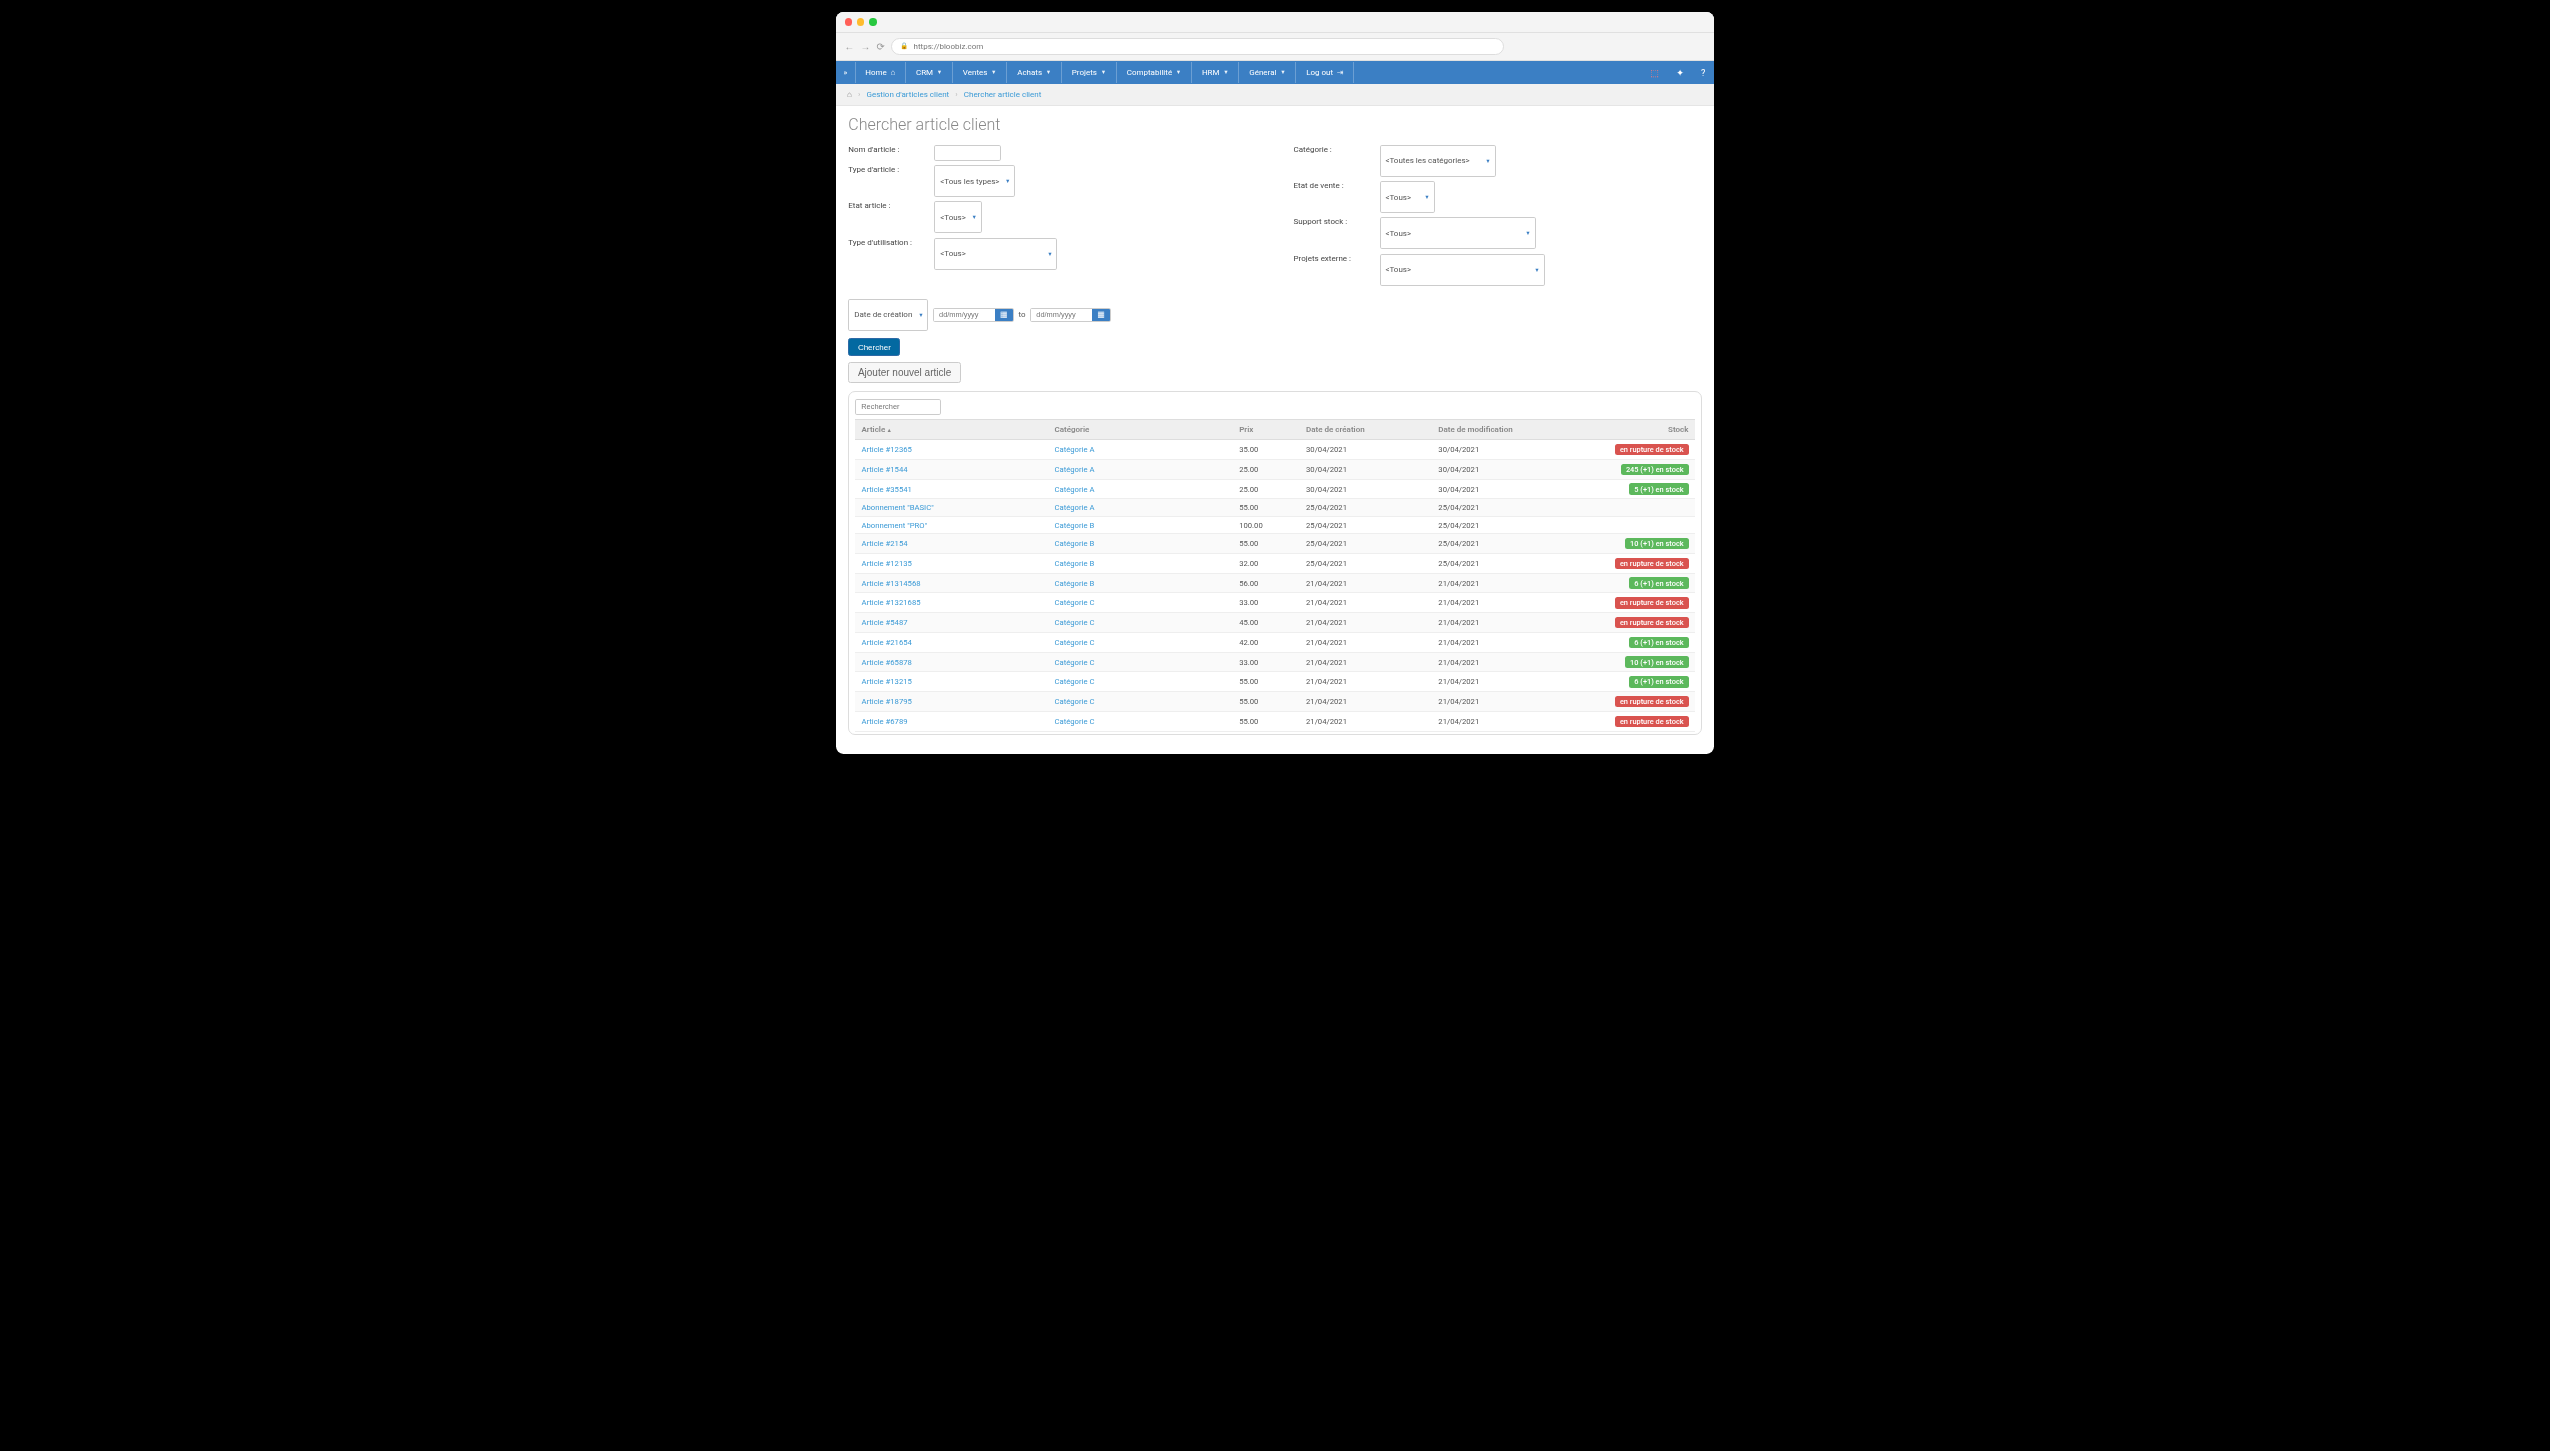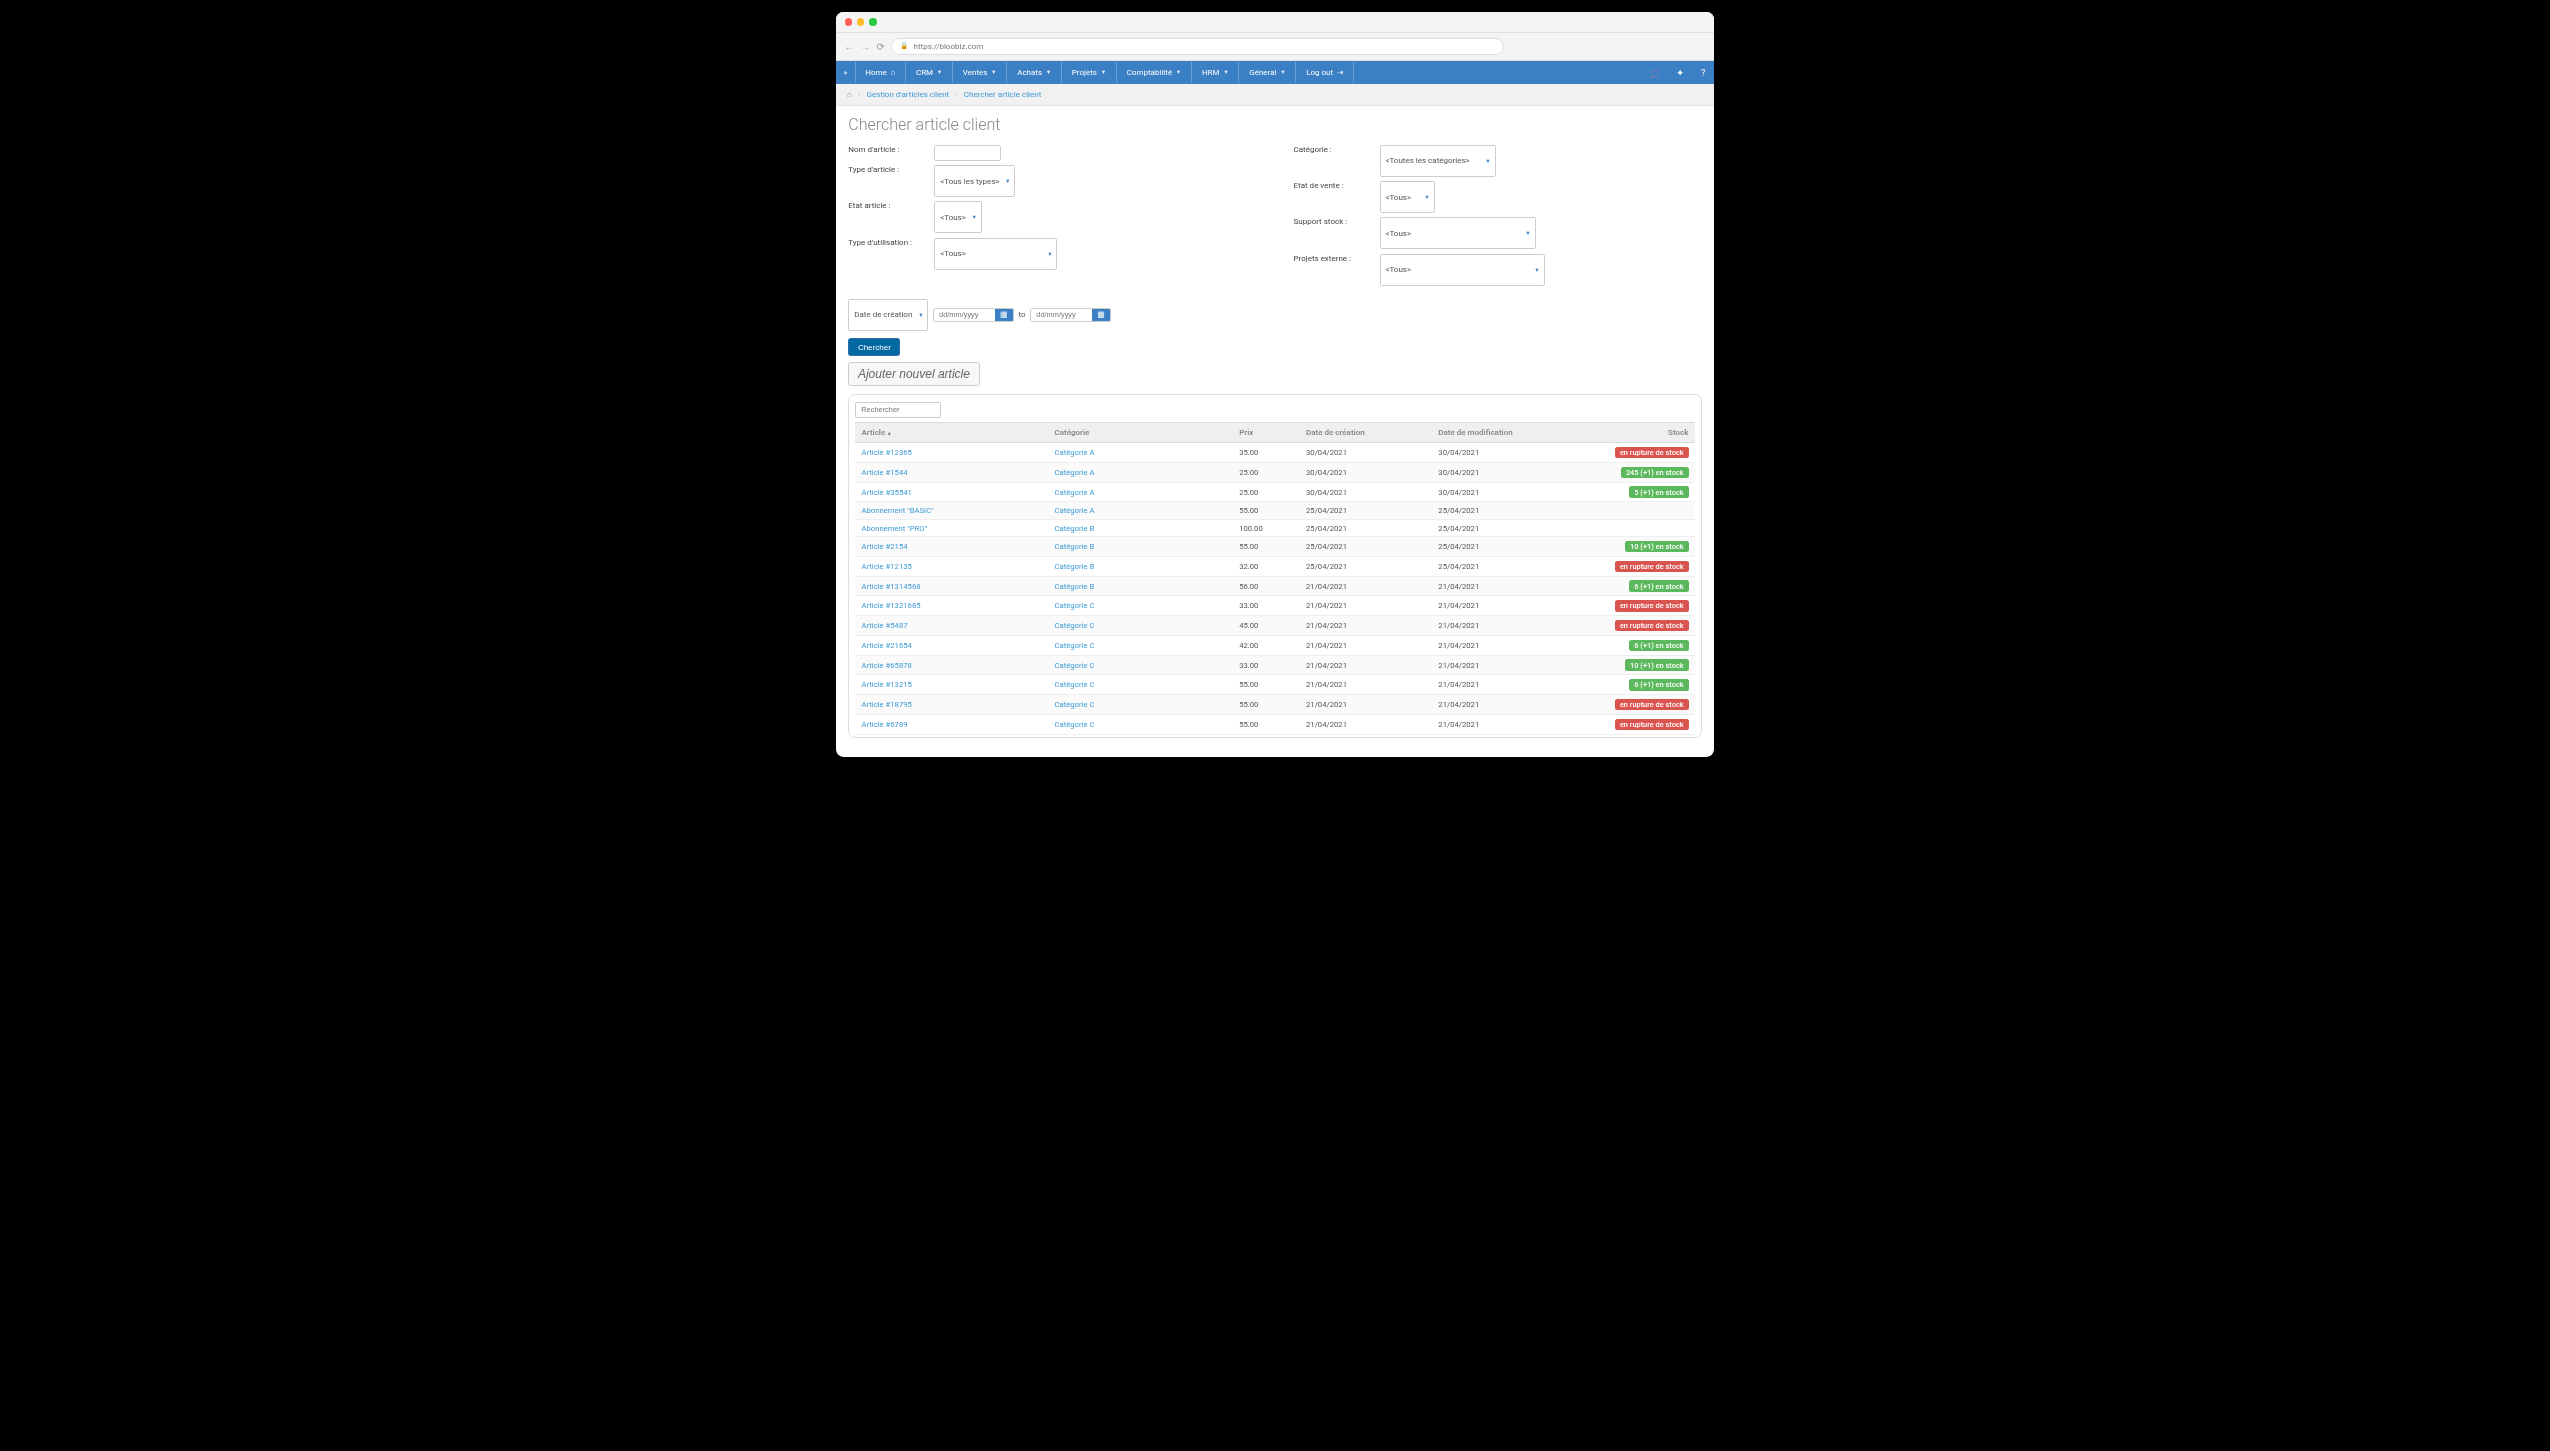--- a/index.html
+++ b/index.html
@@ -32,21 +32,21 @@
 .frow { display: flex; align-items: flex-start; margin-bottom: 4.3px; }
 .frow label { width: 86px; color: #444; font-size: 8px; }
 .txt { border: 0.6px solid #ccc; border-radius: 1.8px; padding: 2.5px 3.7px; width: 67px; background: #fff; height: 16px; }
 .sel { border: 0.6px solid #ccc; border-radius: 1.8px; padding: 1.8px 14.7px 1.8px 4.9px; background: #fff; display: inline-flex; align-items: center; position: relative; height: 32px; cursor: pointer; }
 .sel .caret { position: absolute; right: 3.7px; color: #3b7fc4; font-size: 5.5px; }
 .daterow { display: flex; align-items: center; gap: 4.9px; margin-bottom: 7.4px; }
 .datepick { display: flex; align-items: center; border: 0.6px solid #ccc; border-radius: 1.8px; overflow: hidden; height: 14px; }
 .datepick input { border: none; padding: 2.5px 4.9px; width: 61px; outline: none; font-size: 7.4px; color: #999; }
 .datepick .calbtn { background: #3b7fc4; color: #fff; padding: 0 4.9px; height: 100%; display: flex; align-items: center; cursor: pointer; }
 .btn-primary { background: #0369a1; color: #fff; border: 0.6px solid #2e6aa6; border-radius: 2.5px; padding: 3.7px 8.6px; cursor: pointer; font-size: 8px; }
-.btn-default { background: #f7f7f7; color: #666; border: 0.6px solid #ccc; border-radius: 2.5px; padding: 3.7px 8.6px; cursor: pointer; font-size: 12px; margin-top: 6.1px; font-style: italic; }
+.btn-default { background: #f7f7f7; color: #666; border: 0.6px solid #ccc; border-radius: 2.5px; padding: 3.7px 8.6px; cursor: pointer; font-size: 10px; margin-top: 6.1px; }
 .tablewrap { border: 0.6px solid #ddd; border-radius: 7px; margin-top: 8.6px; padding: 6.1px 6.1px 2.5px 6.1px; }
 .tsearch { border: 0.6px solid #ccc; border-radius: 1.8px; padding: 2.5px 4.9px; width: 86px; margin-bottom: 4.9px; font-size: 7.4px; }
 table { width: 100%; border-collapse: collapse; }
 thead th { text-align: left; background: #efefef; color: #888; font-weight: 600; padding: 4.9px 6.1px; border-top: 0.6px solid #ddd; border-bottom: 0.6px solid #ddd; font-size: 8px; }
 .sort-caret { color: #888; font-size: 5.5px; }
 tbody td { padding: 3.7px 6.1px; border-bottom: 0.6px solid #eee; font-size: 7.7px; }
 tbody tr:nth-child(even) { background: #fafafa; }
 tbody td a { color: #3b9ad6; text-decoration: none; }
 .stock-badge { display: inline-block; padding: 1.2px 4.9px; border-radius: 2.5px; color: #fff; font-size: 7.4px; font-weight: 500; }
 .stock-out { background: #d9534f; }

